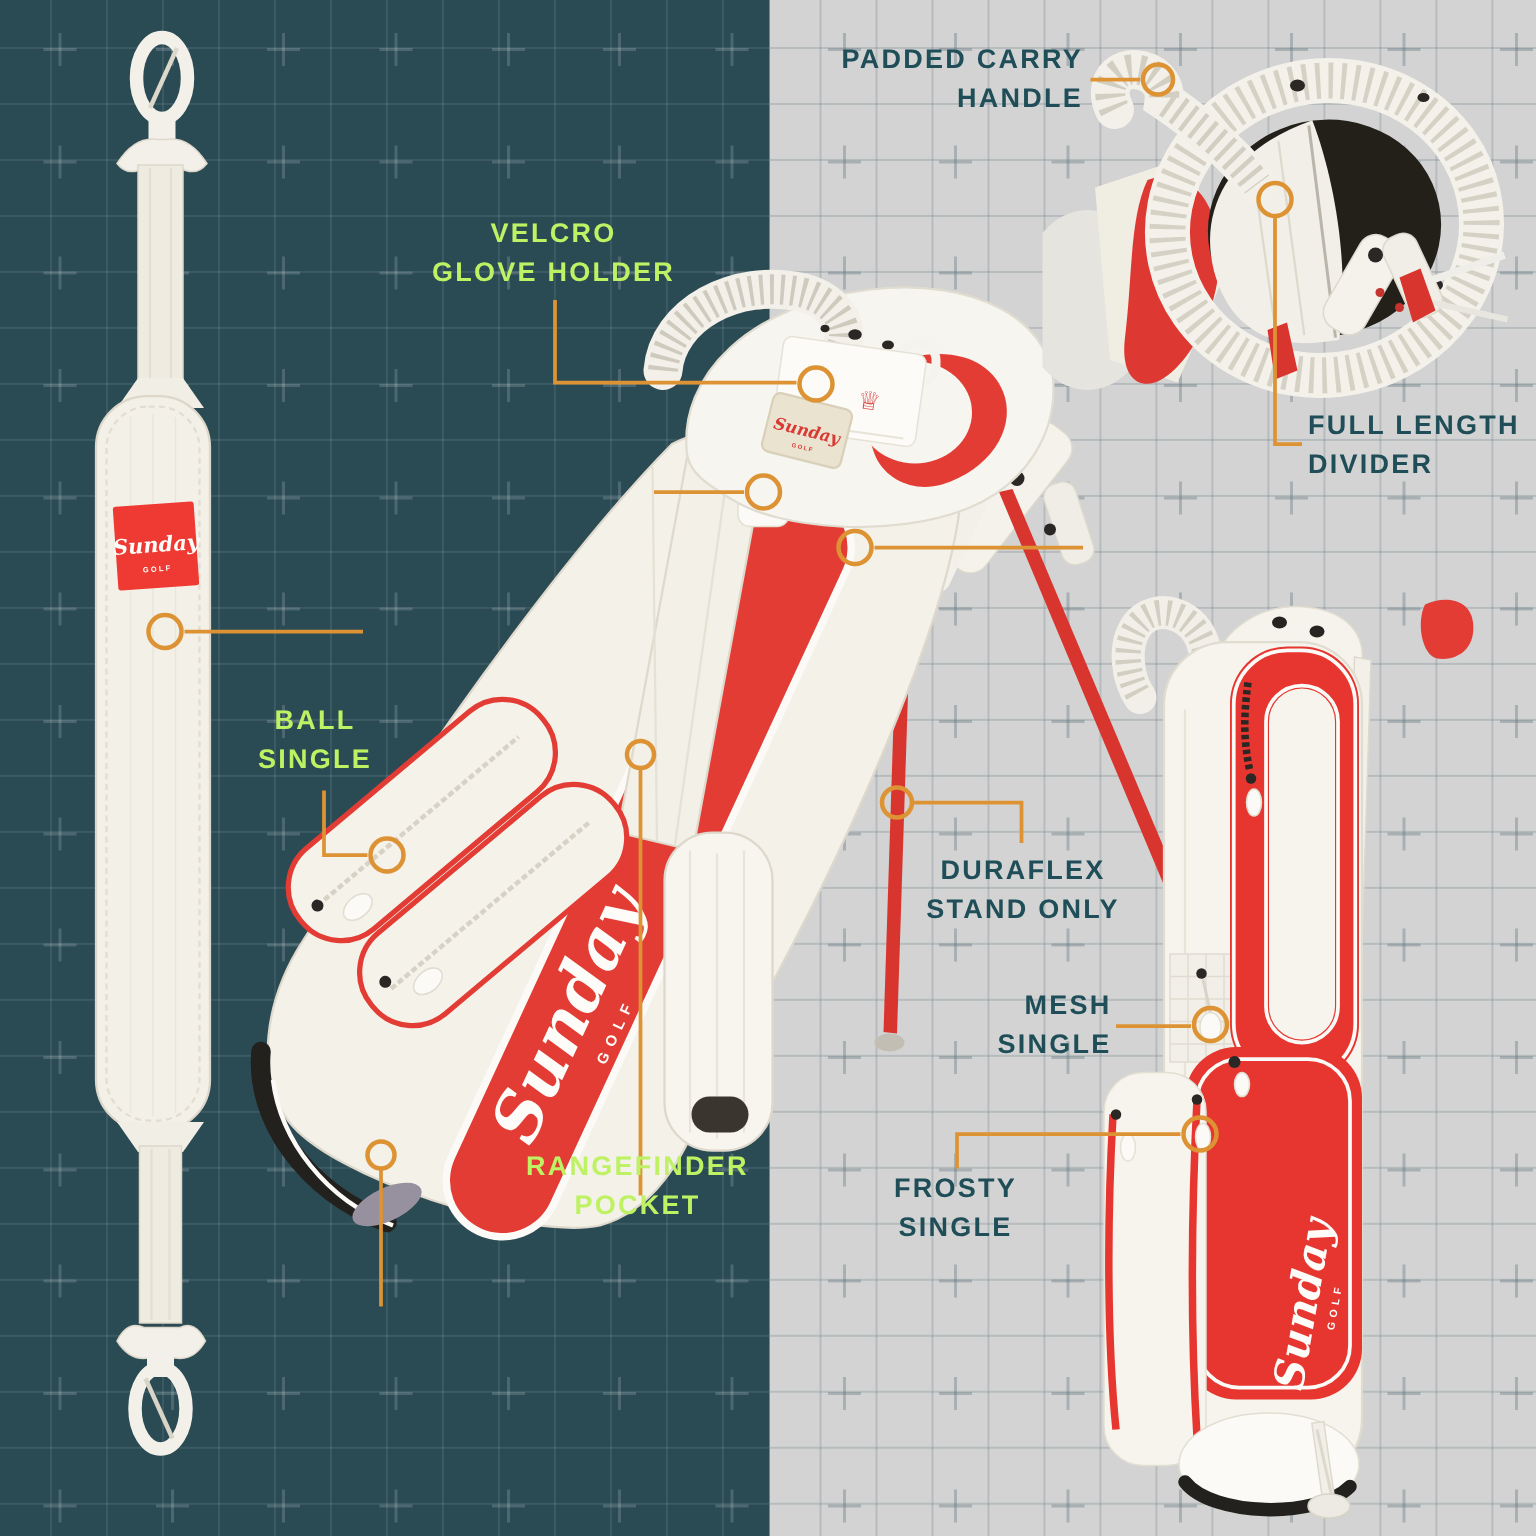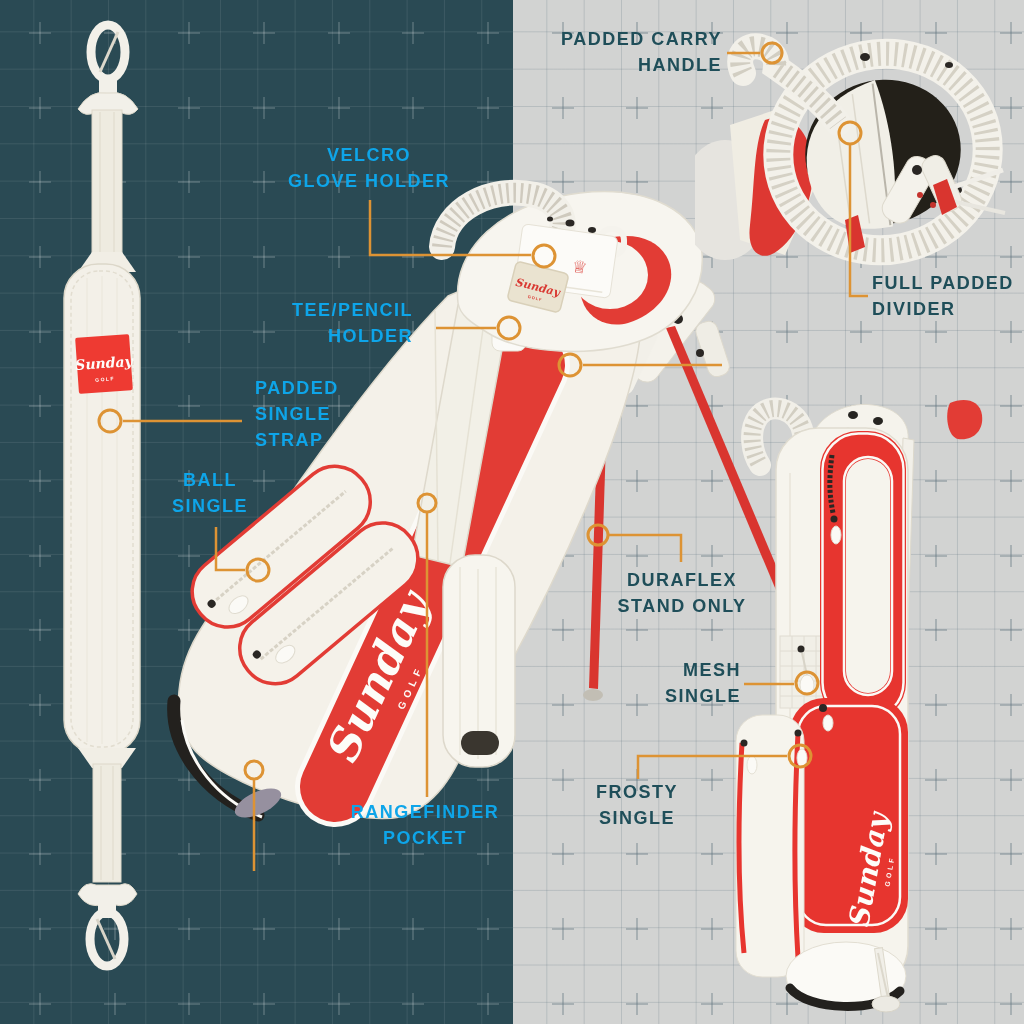--- a/index.html
+++ b/index.html
@@ -27,21 +27,21 @@
   .plus-dark{color:rgba(100,118,130,0.38);}
   
   .photo{position:absolute;z-index:2;pointer-events:none;}
   
   #connectors{position:absolute;left:0;top:0;z-index:4;pointer-events:none;}
   #connectors path{fill:none;stroke:#dd9334;stroke-width:2.5px;}
   #connectors circle{fill:none;stroke:#dd9334;stroke-width:3px;}
   
   .callout{position:absolute;z-index:5;font-weight:700;font-size:18px;line-height:26px;
            letter-spacing:1.5px;white-space:pre-line;}
-  .light{color:#0ea5e9;}
+  .light{color:#bef264;}
   .dark{color:#1f4e59;}
   .c-center{transform:translateX(-50%);text-align:center;}
   .c-right{text-align:right;}
   .c-left{text-align:left;}
   .script{font-family:"DejaVu Serif",serif;font-style:italic;font-weight:bold;}
   .golf-sub{font-family:"Liberation Sans",sans-serif;font-weight:bold;}
 </style>
 </head>
 <body>
 
@@ -525,31 +525,26 @@
     <g>
         <circle cx="254" cy="770" r="9"></circle>
         <path d="M254,780 V871"></path>
       </g>
   </svg>
 
   <div class="callout dark c-right" style="right:302px;top:26px">PADDED CARRY
 HANDLE</div>
   <div class="callout light c-center" style="left:369px;top:142px">VELCRO
 GLOVE HOLDER</div>
-  <div class="callout light c-right" style="right:611px;top:297px">TEE/PENCIL
-HOLDER</div>
-  <div class="callout light c-left" style="left:255px;top:375px">PADDED
-SINGLE
-STRAP</div>
   <div class="callout light c-center" style="left:210px;top:467px">BALL
 SINGLE</div>
-  <div class="callout dark c-left" style="left:872px;top:270px">FULL PADDED
+  <div class="callout dark c-left" style="left:872px;top:270px">FULL LENGTH
 DIVIDER</div>
   <div class="callout dark c-center" style="left:682px;top:567px">DURAFLEX
 STAND ONLY</div>
   <div class="callout dark c-right" style="right:283px;top:657px">MESH
 SINGLE</div>
   <div class="callout dark c-center" style="left:637px;top:779px">FROSTY
 SINGLE</div>
-  <div class="callout light c-center" style="left:425px;top:799px">RANGEFINDER
+  <div class="callout light c-center" style="left:425px;top:764px">RANGEFINDER
 POCKET</div>
 
 </div>
 
 </body></html>

